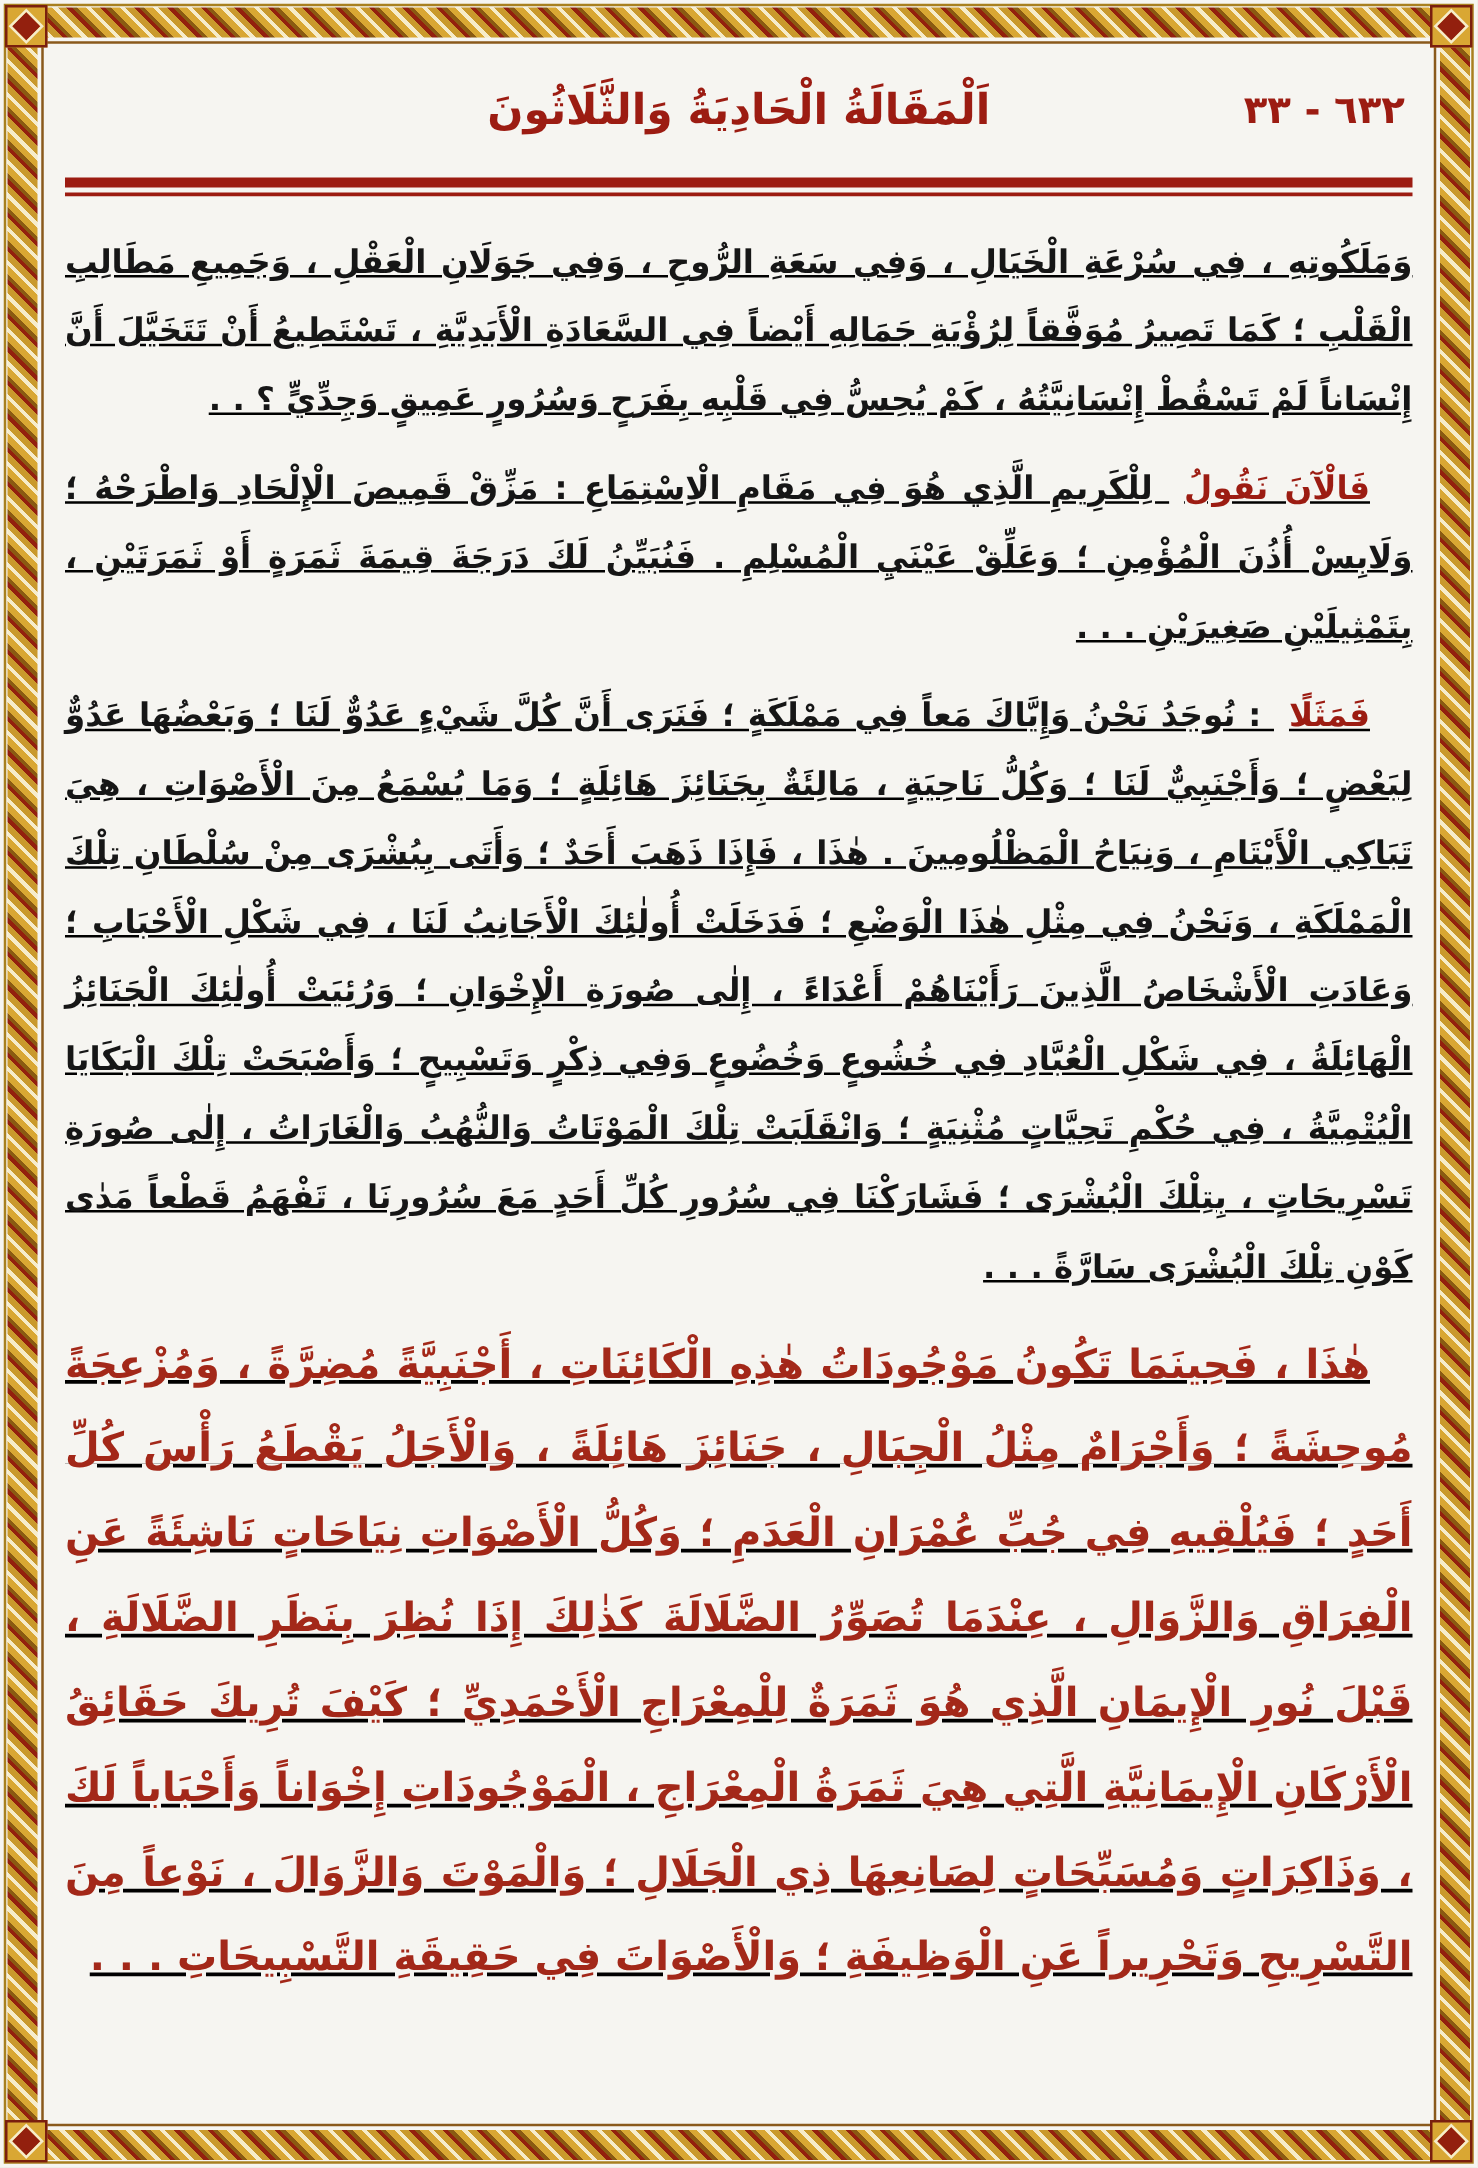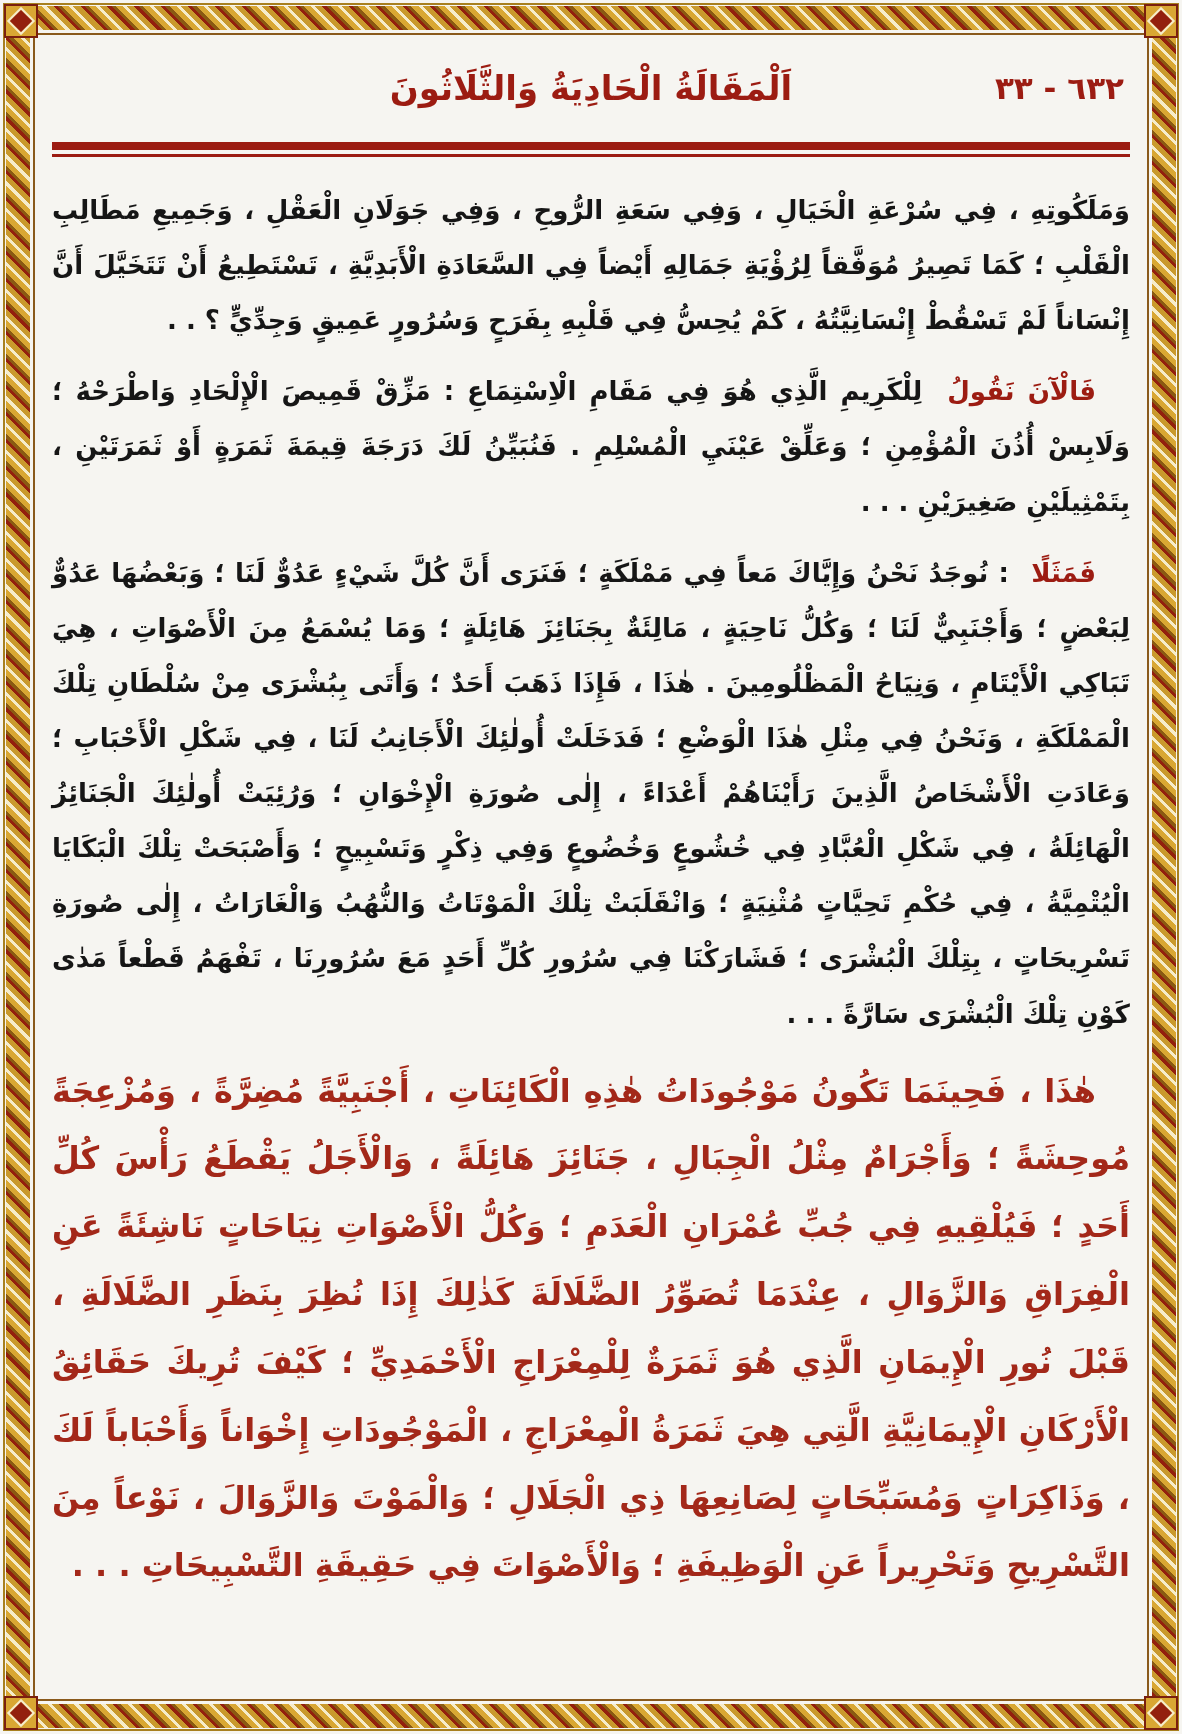--- a/index.html
+++ b/index.html
@@ -54,20 +54,21 @@
     content:"";position:absolute;inset:7px;
     background:#93200e;transform:rotate(45deg);
     outline:2px solid var(--cream);
   }
   .corner.tl{top:4px;left:4px;} .corner.tr{top:4px;right:4px;}
   .corner.bl{bottom:4px;left:4px;} .corner.br{bottom:4px;right:4px;}
 
   .content{
     position:absolute;inset:40px 52px;
     padding-top:28px;
+    text-decoration:underline;
   }
   header{position:relative;height:64px;}
   .title{
     position:absolute;left:0;right:0;top:0;
     text-align:center;
     color:var(--accent);
     font-size:34px;font-weight:bold;
     letter-spacing:0.5px;
   }
   .page-number{

